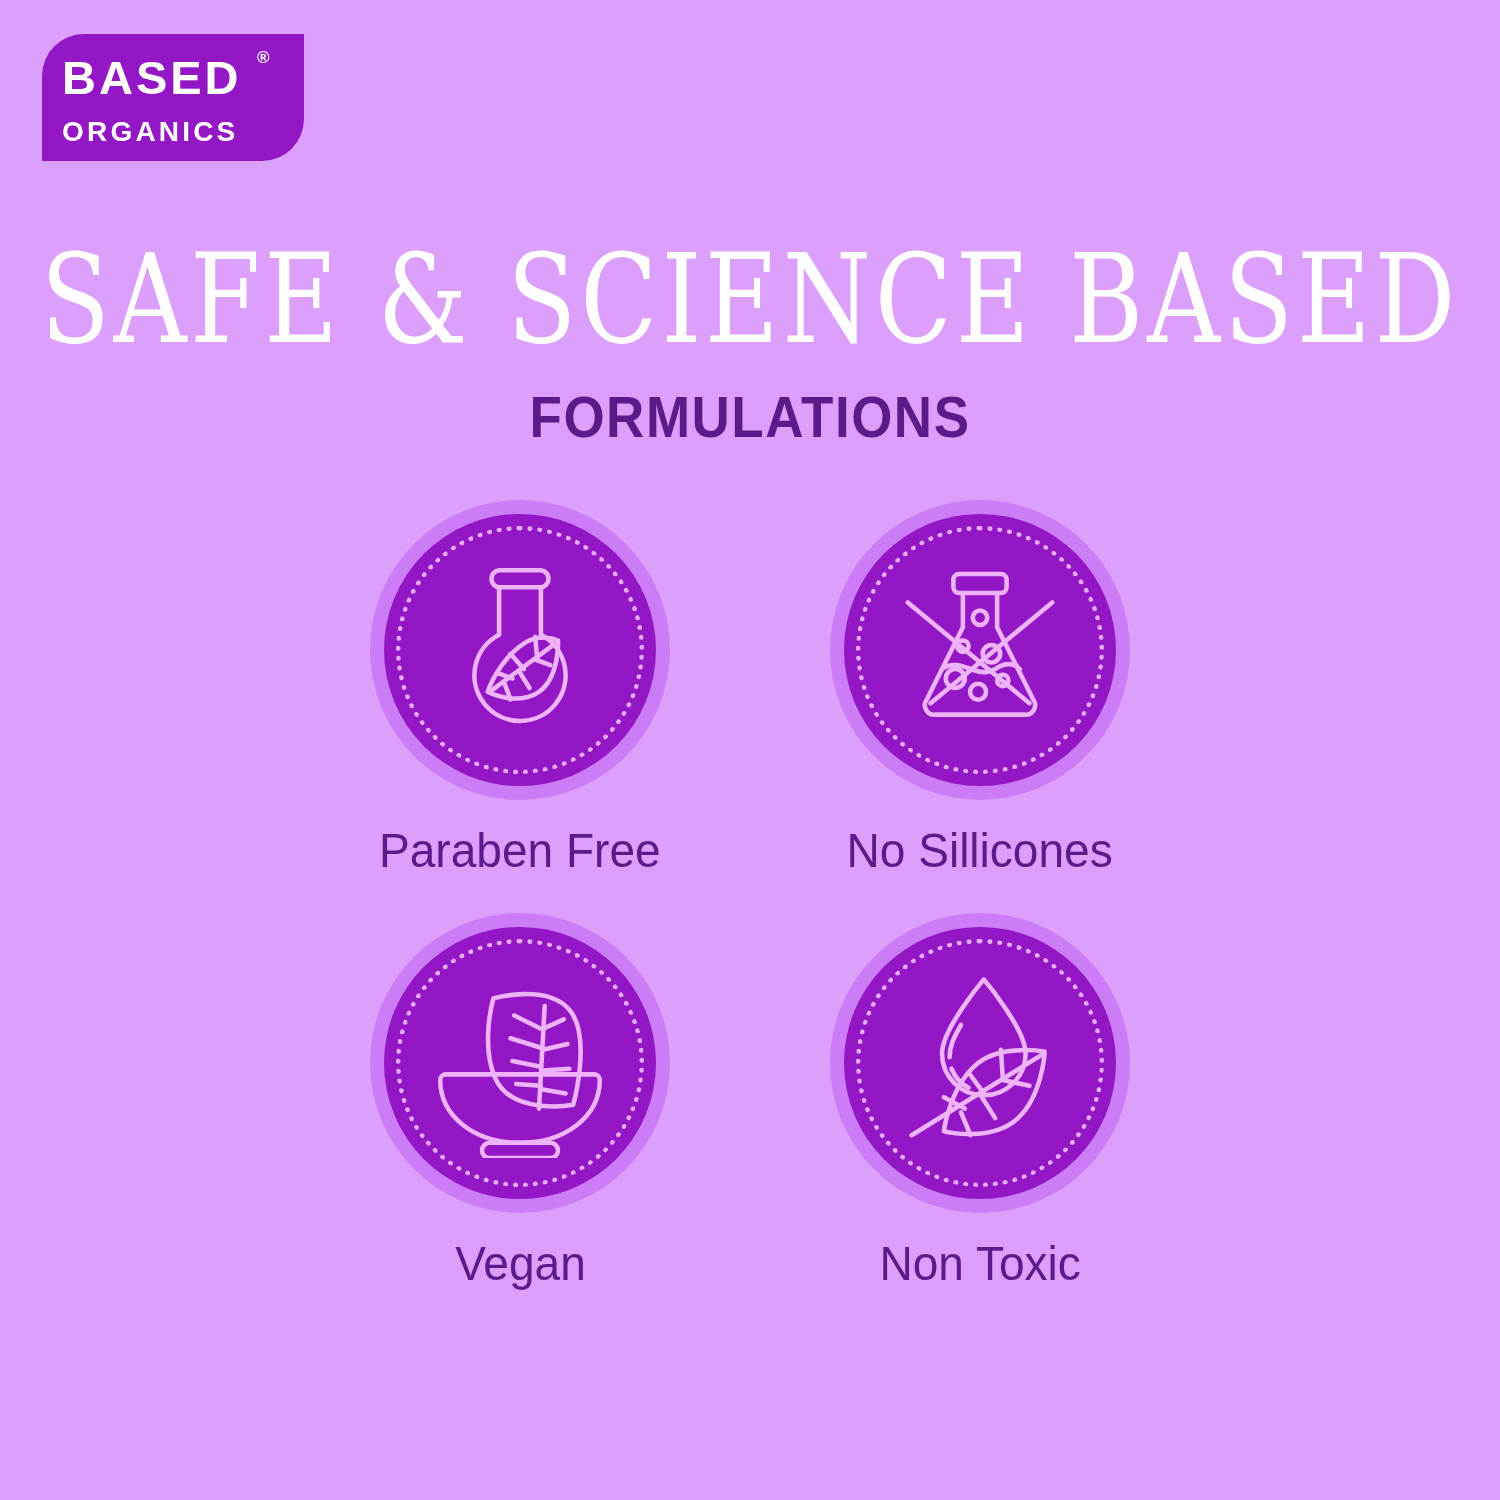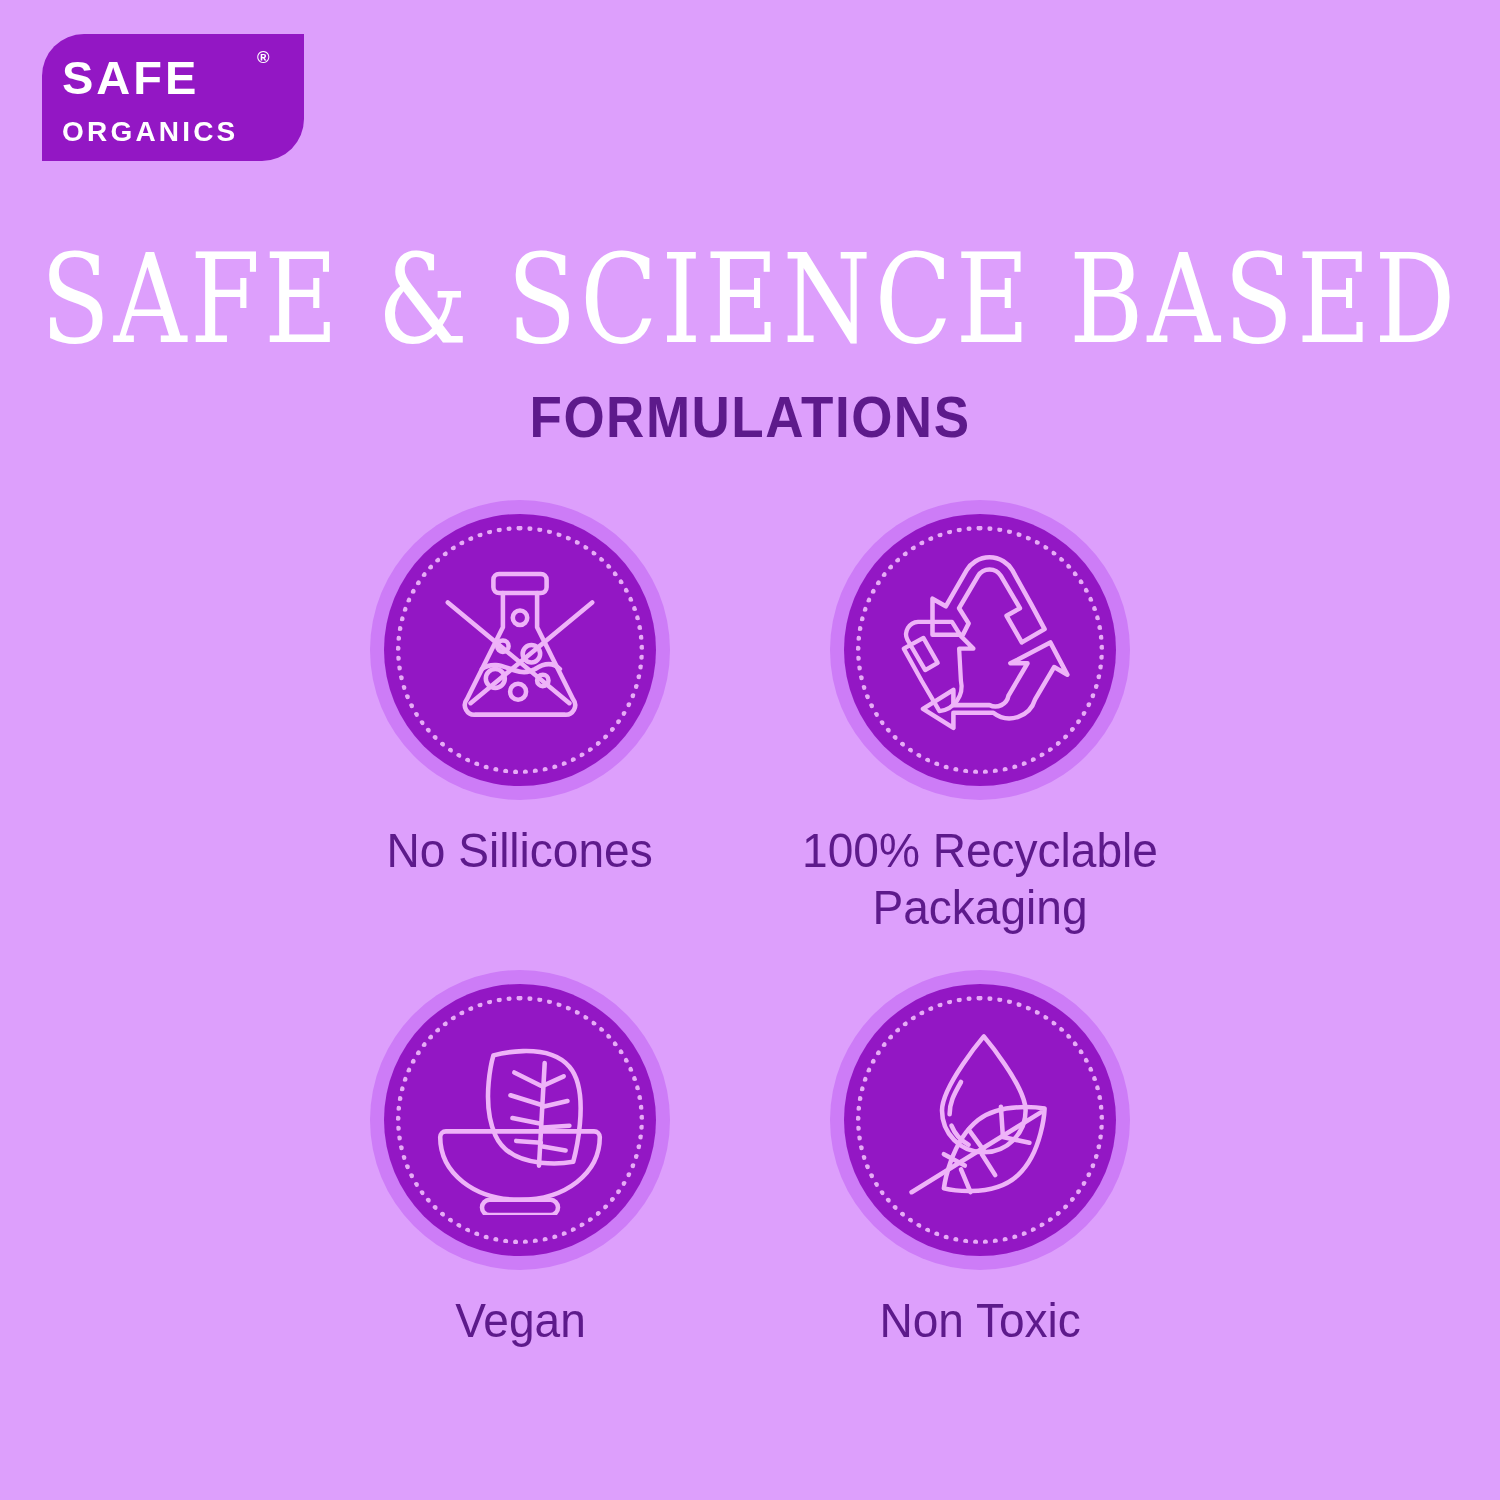--- a/index.html
+++ b/index.html
@@ -163,32 +163,54 @@
     line-height: 1.16;
     letter-spacing: 0px;
     max-width: 420px;
     transform: scaleX(0.94);
   }
 </style>
 </head>
 <body>
 
 <div class="logo">
-  <div class="logo-word logo-top">SAFE</div>
+  <div class="logo-word logo-top">BASED</div>
   <div class="logo-reg">®</div>
   <div class="logo-word logo-bottom">ORGANICS</div>
 </div>
 
 <div class="headline">SAFE &amp; SCIENCE BASED</div>
 <div class="subhead">FORMULATIONS</div>
 
 <div class="grid">
 
   <div class="row row-1">
 
+    <div class="cell">
+      <div class="badge">
+        <div class="badge-ring"></div>
+        <div class="badge-disc"></div>
+        <div class="badge-dots"></div>
+        <div class="badge-art">
+          <svg viewBox="0 0 100 100" fill="none" stroke="#eeb3f8" stroke-width="2.4" stroke-linecap="round" stroke-linejoin="round">
+            <rect x="35" y="8" width="30" height="9" rx="4.5"></rect>
+            <path d="M39 17 L39 42 A24 24 0 1 0 61 42 L61 17"></path>
+            <path d="M70 45 C70 45 60 40 50 48 C38 57 33 72 33 72 C33 72 48 80 60 72 C71 64 70 45 70 45 Z"></path>
+            <path d="M68 47 L34 72"></path>
+            <path d="M59 54 L58 43"></path>
+            <path d="M52 60 L45 52"></path>
+            <path d="M46 65 L38 62"></path>
+            <path d="M58 55 L66 58"></path>
+            <path d="M50 62 L55 70"></path>
+            <path d="M42 68 L45 76"></path>
+          </svg>
+        </div>
+      </div>
+      <div class="caption">Paraben Free</div>
+    </div>
 
     <div class="cell">
       <div class="badge">
         <div class="badge-ring"></div>
         <div class="badge-disc"></div>
         <div class="badge-dots"></div>
         <div class="badge-art">
           <svg viewBox="0 0 100 100" fill="none" stroke="#eeb3f8" stroke-width="2.4" stroke-linecap="round" stroke-linejoin="round">
             <path d="M39 10 h22 a3 3 0 0 1 3 3 v4 a3 3 0 0 1 -3 3 h-22 a3 3 0 0 1 -3 -3 v-4 a3 3 0 0 1 3 -3 z"></path>
             <path d="M41 20 L41 38 L22 76 a5 5 0 0 0 4.5 8 h47 a5 5 0 0 0 4.5 -8 L59 38 L59 20"></path>
@@ -200,41 +222,20 @@
             <circle cx="49" cy="72" r="4.2"></circle>
             <circle cx="62" cy="66" r="3"></circle>
             <path d="M12 25 L76 78"></path>
             <path d="M88 25 L24 78"></path>
           </svg>
         </div>
       </div>
       <div class="caption">No Sillicones</div>
     </div>
 
-    <div class="cell">
-      <div class="badge">
-        <div class="badge-ring"></div>
-        <div class="badge-disc"></div>
-        <div class="badge-dots"></div>
-        <div class="badge-art">
-          <svg viewBox="0 0 100 100" fill="none" stroke="#eeb3f8" stroke-width="2.4" stroke-linecap="round" stroke-linejoin="round">
-
-            <path d="M44 36 L39 28 L49 11 A7 7 0 0 1 61 11 L71 28 L64 32 L72 46 L84 39 L77 26
-                     L67 8 A14 14 0 0 0 43 8 L32 27 L25 23 L25 42 L41 42 Z"></path>
-
-            <path d="M66 57 L75 57 L65 74 A7 7 0 0 1 55 79 L36 79 L36 71 L20 81 L36 91 L36 83
-                     L57 83 A14 14 0 0 0 79 76 L89 59 L96 63 L87 46 L70 55 Z"></path>
-
-            <path d="M34 55 L29 47 L10 47 A7 7 0 0 0 4 57 L14 74 L21 70 L13 56 L2 62 L12 80
-                     L22 97 A14 14 0 0 0 34 80 L33 62 L41 62 Z" transform="translate(8,-9) scale(0.94)"></path>
-          </svg>
-        </div>
-      </div>
-      <div class="caption">100% Recyclable Packaging</div>
-    </div>
 
   </div>
 
   <div class="row row-2">
 
     <div class="cell">
       <div class="badge">
         <div class="badge-ring"></div>
         <div class="badge-disc"></div>
         <div class="badge-dots"></div>

